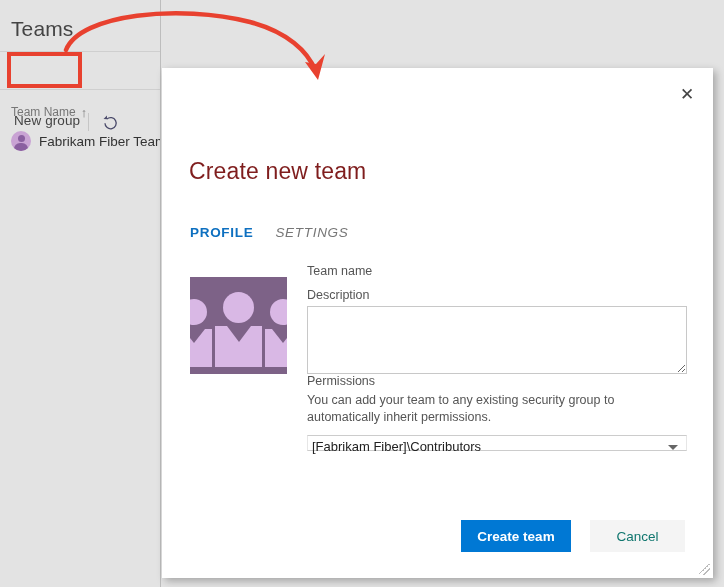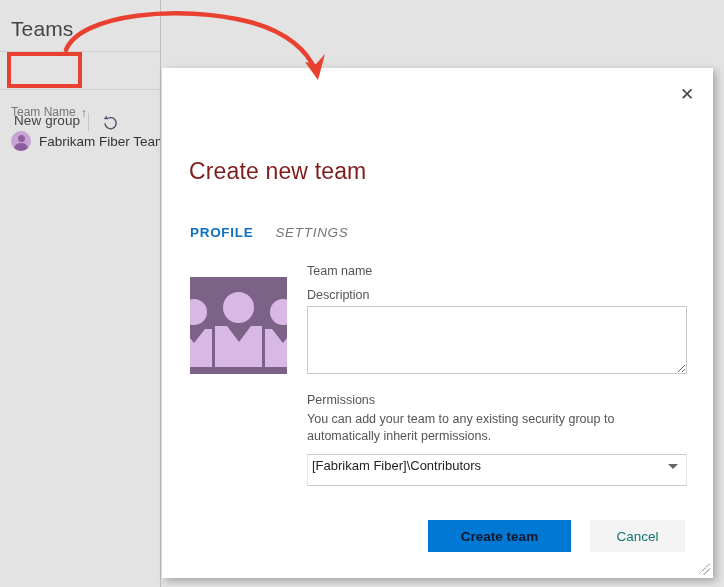--- a/index.html
+++ b/index.html
@@ -272,21 +272,21 @@
     font-size: 12.5px;
     color: #555555;
     line-height: 17px;
     width: 380px;
     margin-bottom: 9px;
   }
 
   #permissions-select-wrap {
     position: relative;
     width: 380px;
-    height: 32px;
+    height: 16px;
     border-top: 1px solid #cccccc;
     border-bottom: 1px solid #cccccc;
     border-left: 1px solid #e6e6e6;
     border-right: 1px solid #e6e6e6;
     background: #ffffff;
   }
   #permissions-select-value {
     position: absolute;
     left: 4px; top: 3px;
     font-size: 13px;
@@ -303,23 +303,23 @@
 
   #dialog-footer {
     position: absolute;
     left: 0; bottom: 0;
     width: 551px; height: 84px;
   }
 
   #create-team-button {
     position: absolute;
     right: 142px; bottom: 26px;
-    width: 143px; height: 32px;
+    width: 110px; height: 32px;
     background: #0078d4;
-    color: #0f172a;
+    color: #ffffff;
     border: none;
     font-family: "Liberation Sans", sans-serif;
     font-size: 13.5px;
     font-weight: 700;
     cursor: pointer;
   }
 
   #cancel-button {
     position: absolute;
     right: 28px; bottom: 26px;
@@ -422,21 +422,21 @@
       <span class="ti-notch" style="left:82px; top:52px;"></span>
     </div>
 
     <div id="form-col">
 
       <label class="field-label">Team name</label>
 
       <label class="field-label" style="margin-top:10px;">Description</label>
       <textarea id="description-input" placeholder="" style=""></textarea>
 
-      <label class="field-label" style="margin-top:19px;">Permissions</label>
+      <label class="field-label" style="">Permissions</label>
       <div id="permissions-help">You can add your team to any existing security group to automatically inherit permissions.</div>
 
       <div id="permissions-select-wrap">
         <span id="permissions-select-value">[Fabrikam Fiber]\Contributors</span>
         <span id="dropdown-caret"></span>
       </div>
 
     </div>
   </div>
 

